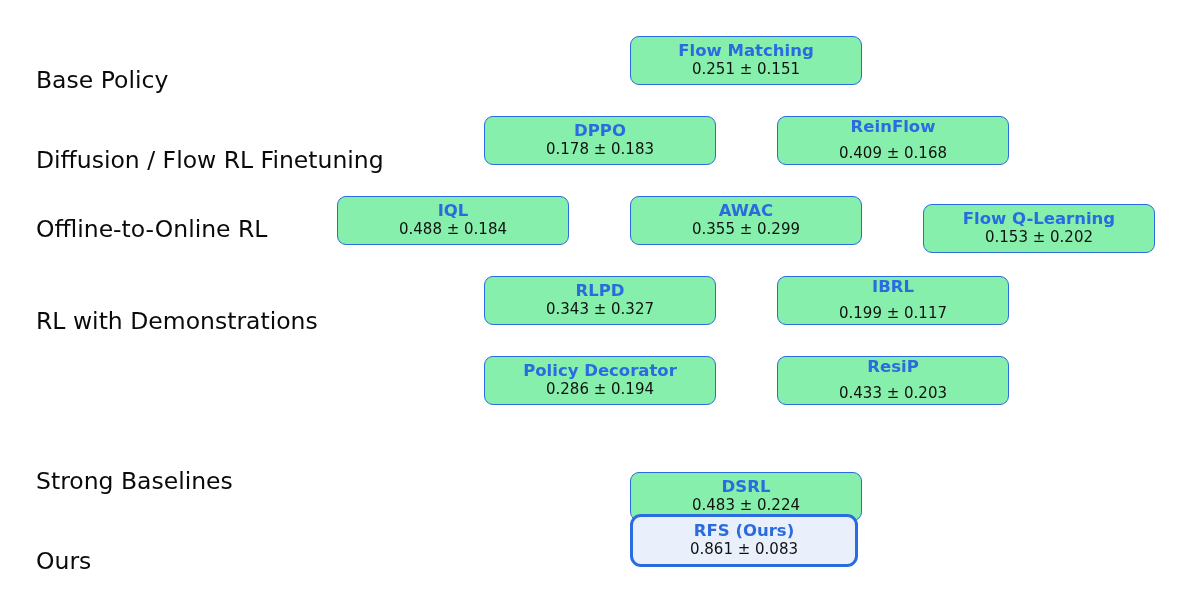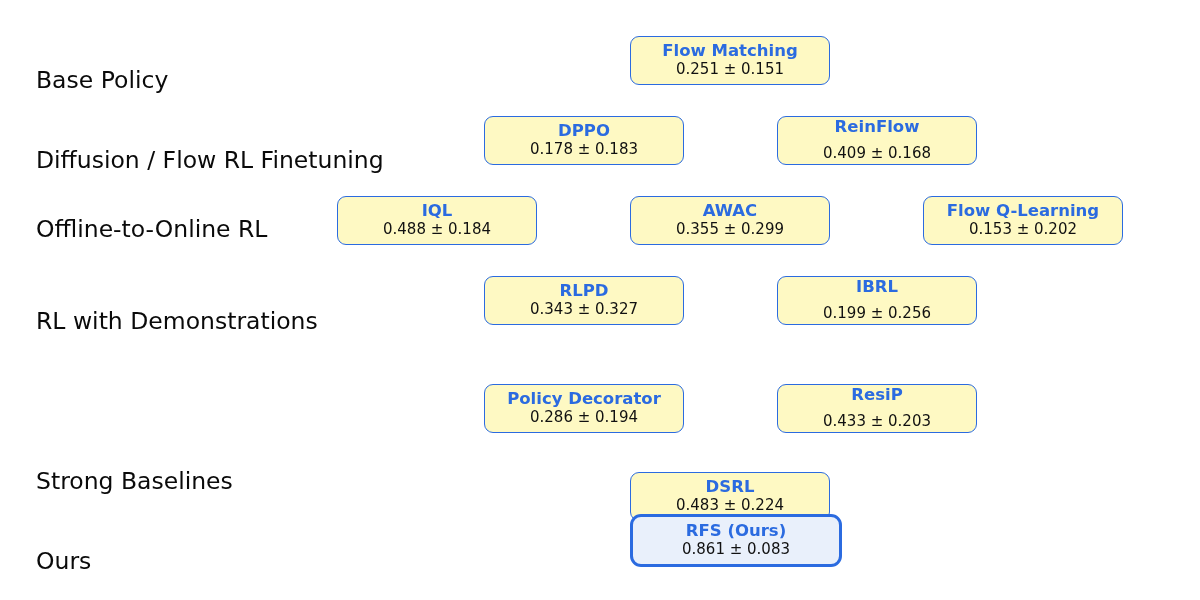--- a/index.html
+++ b/index.html
@@ -21,53 +21,53 @@
     position:absolute;
     left:36px;
     height:30px;line-height:30px;
     font-size:23.5px;
     color:var(--label-color);
     white-space:nowrap;
   }
   .box{
     position:absolute;
     box-sizing:border-box;
-    width:200px;height:49px;
+    width:232px;height:49px;
     border:1.8px solid var(--accent);
     border-radius:9px;
-    background:#fef9c3;
+    background:#86efac;
     display:flex;flex-direction:column;
     align-items:center;justify-content:center;
     text-align:center;
   }
   .box .t{
     font-size:16.5px;
     font-weight:bold;
     color:var(--accent);
     line-height:1.12;
     white-space:nowrap;
   }
   .box .v{
     font-size:15px;
     color:var(--value-color);
     line-height:1.18;
     white-space:nowrap;
   }
   .box.highlight{
-    width:212px;height:53px;
+    width:228px;height:53px;
     border-width:3.5px;
     border-radius:11px;
     background:var(--highlight-fill);
   }
   
   .c-farleft{left:337px;} .c-midleft{left:484px;align-items:center;} .c-center{left:630px;}
-  .c-midright{left:777px;gap:8px;} .c-farright{left:923px;}
+  .c-midright{left:777px;gap:8px;} .c-farright{left:923px;margin-top:8px;}
   
   .r1{top:36px;} .r2{top:116px;} .r3{top:196px;} .r4{top:276px;}
-  .r5{top:356px;margin-top:28px;} .r6{top:436px;margin-top:36px;} .r7{top:514px;}
+  .r5{top:356px;} .r6{top:436px;margin-top:36px;} .r7{top:514px;}
 </style>
 </head>
 <body>
 
 <div class="canvas">
 
   <div class="cat" style="top:65px">Base Policy</div>
   <div class="cat" style="top:145px">Diffusion / Flow RL Finetuning</div>
   <div class="cat" style="top:214px">Offline-to-Online RL</div>
   <div class="cat" style="top:306px">RL with Demonstrations</div>
@@ -100,21 +100,21 @@
     <div class="t">Flow Q-Learning</div>
     <div class="v">0.153 ± 0.202</div>
   </div>
 
   <div class="box r4 c-midleft">
     <div class="t">RLPD</div>
     <div class="v">0.343 ± 0.327</div>
   </div>
   <div class="box r4 c-midright">
     <div class="t">IBRL</div>
-    <div class="v">0.199 ± 0.256</div>
+    <div class="v">0.199 ± 0.117</div>
   </div>
 
   <div class="box r5 c-midleft">
     <div class="t">Policy Decorator</div>
     <div class="v">0.286 ± 0.194</div>
   </div>
   <div class="box r5 c-midright">
     <div class="t">ResiP</div>
     <div class="v">0.433 ± 0.203</div>
   </div>

